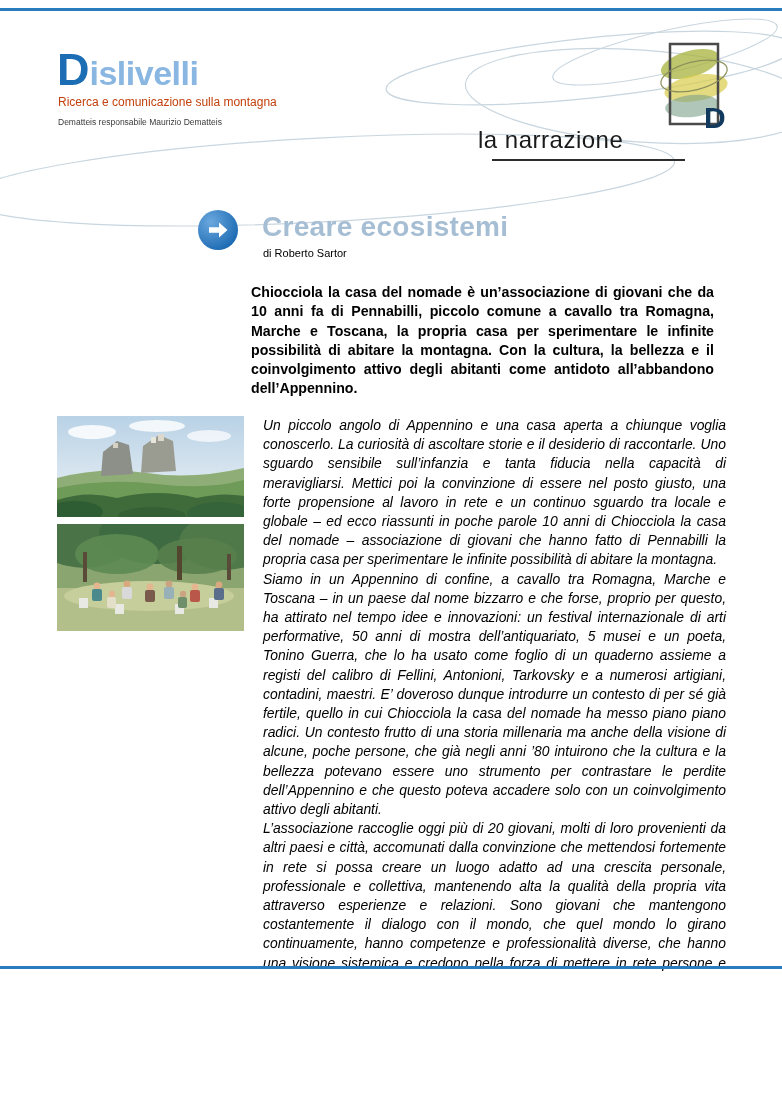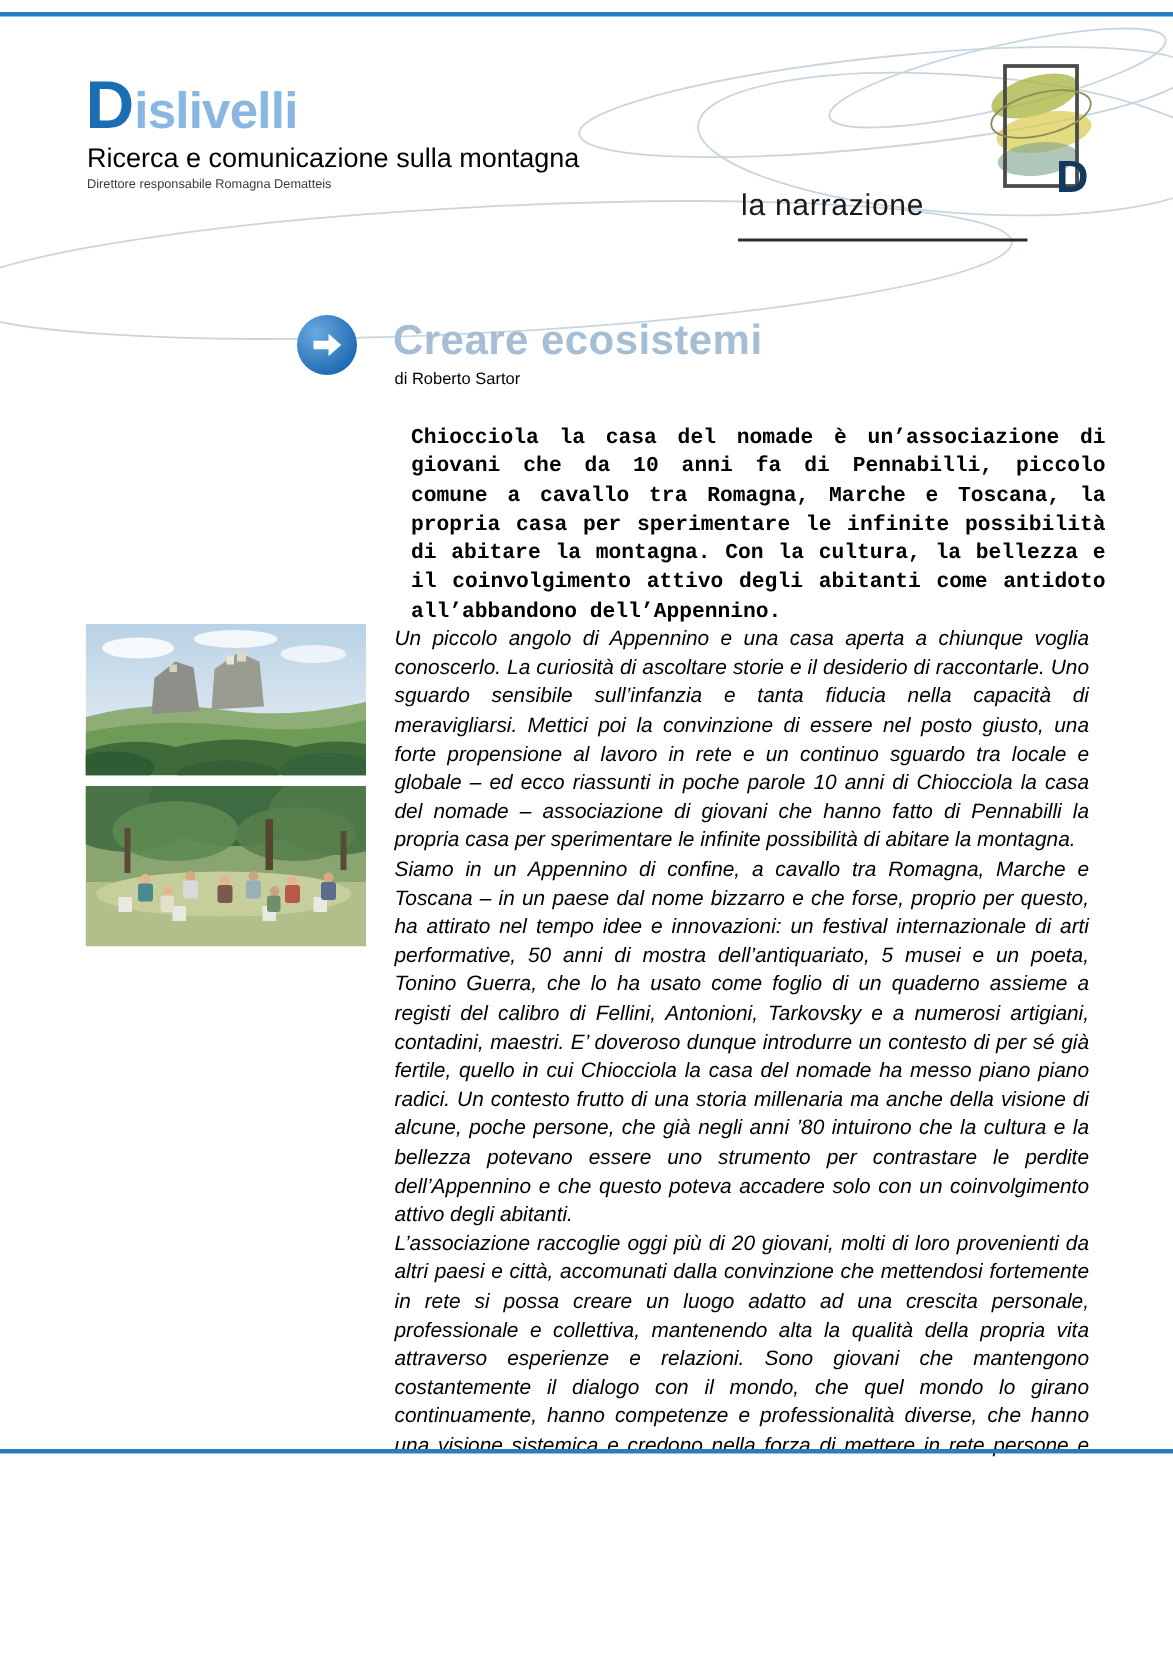--- a/index.html
+++ b/index.html
@@ -13,40 +13,40 @@
     position:absolute; left:0; width:782px; height:3px; background:#2b7cbf;
   }
   .rule-top { top:8px; }
   .rule-bottom { bottom:7px; }
 
   .swirls { position:absolute; left:0; top:0; pointer-events:none; }
 
   .brand { position:absolute; left:57px; top:44px; white-space:nowrap; }
   .brand-initial { font-size:45px; font-weight:bold; color:#1c6eb4; }
   .brand-rest { font-size:34px; font-weight:bold; color:#8ab7e2; letter-spacing:-0.5px; }
-  .tagline { position:absolute; left:58px; top:95px; font-size:18px; color:#000000; }
+  .tagline { position:absolute; left:58px; top:95px; font-size:12px; color:#c2410c; }
   .registration { position:absolute; left:58px; top:117px; font-size:8.5px; color:#3a3a3a; line-height:11px; width:230px; }
 
   .logo-mark { position:absolute; left:648px; top:36px; }
 
-  .section-label { position:absolute; left:494px; top:126px; font-size:20px; color:#1a1a1a; letter-spacing:0.5px; }
+  .section-label { position:absolute; left:478px; top:126px; font-size:24px; color:#1a1a1a; letter-spacing:0.5px; }
   .section-rule { position:absolute; left:492px; top:159px; width:193px; height:2px; background:#2d2d2d; }
 
   .arrow-badge {
     position:absolute; left:198px; top:210px; width:40px; height:40px; border-radius:50%;
     background:radial-gradient(circle at 32% 30%, #6aa8de, #1f6cb4 75%);
     display:flex; align-items:center; justify-content:center;
   }
   .article-title { position:absolute; left:262px; top:211px; font-size:28px; color:#a6bed4; letter-spacing:0.3px; }
   .byline { position:absolute; left:263px; top:247px; font-size:11px; color:#000; }
 
   .lead {
-    position:absolute; left:274px; top:283px; width:463px;
+    position:absolute; left:251px; top:283px; width:463px;
     font-size:14.2px; line-height:19.3px; font-weight:bold;
-    text-align:justify; color:#000; hyphens:auto;font-family:Liberation Mono, monospace;
+    text-align:justify; color:#000; hyphens:auto;
   }
   .body-col {
     position:absolute; left:263px; top:416px; width:463px;
     font-size:13.9px; line-height:19.2px; text-align:justify; color:#000; hyphens:auto;font-style:italic;
   }
   .body-col p { margin:0; }
 
   .figure { position:absolute; left:57px; width:187px; overflow:hidden; }
   .figure-1 { top:416px; height:101px; }
   .figure-2 { top:524px; height:107px; }
@@ -67,21 +67,21 @@
       <ellipse cx="665" cy="52" rx="115" ry="21" transform="rotate(-13 665 52)"></ellipse>
       <ellipse cx="320" cy="180" rx="355" ry="42" transform="rotate(-3 320 180)"></ellipse>
     </g>
   </svg>
 
   <div class="brand">
     <span class="brand-initial">D</span><span class="brand-rest">islivelli</span>
   </div>
   <div class="tagline">Ricerca e comunicazione sulla montagna</div>
   <div class="registration">
-    <div>Direttore responsabile Romagna Dematteis</div>
+    <div>Dematteis responsabile Maurizio Dematteis</div>
   </div>
 
   <svg class="logo-mark" width="100" height="104" viewBox="0 0 100 104">
     <ellipse cx="42" cy="28" rx="30" ry="13" transform="rotate(-16 42 28)" fill="#a7b33c" opacity="0.75"></ellipse>
     <ellipse cx="48" cy="52" rx="32" ry="13" transform="rotate(-10 48 52)" fill="#d8cc4a" opacity="0.7"></ellipse>
     <ellipse cx="44" cy="70" rx="27" ry="11" transform="rotate(-6 44 70)" fill="#7ba089" opacity="0.6"></ellipse>
     <rect x="22" y="8" width="48" height="80" fill="none" stroke="#4a4a4a" stroke-width="2.5"></rect>
     <ellipse cx="46" cy="40" rx="34" ry="14" transform="rotate(-14 46 40)" fill="none" stroke="#8a8f5a" stroke-width="1.2"></ellipse>
     <text x="56" y="92" font-size="30" font-weight="bold" fill="#123a5e" font-family="Liberation Sans, sans-serif">D</text>
   </svg>

